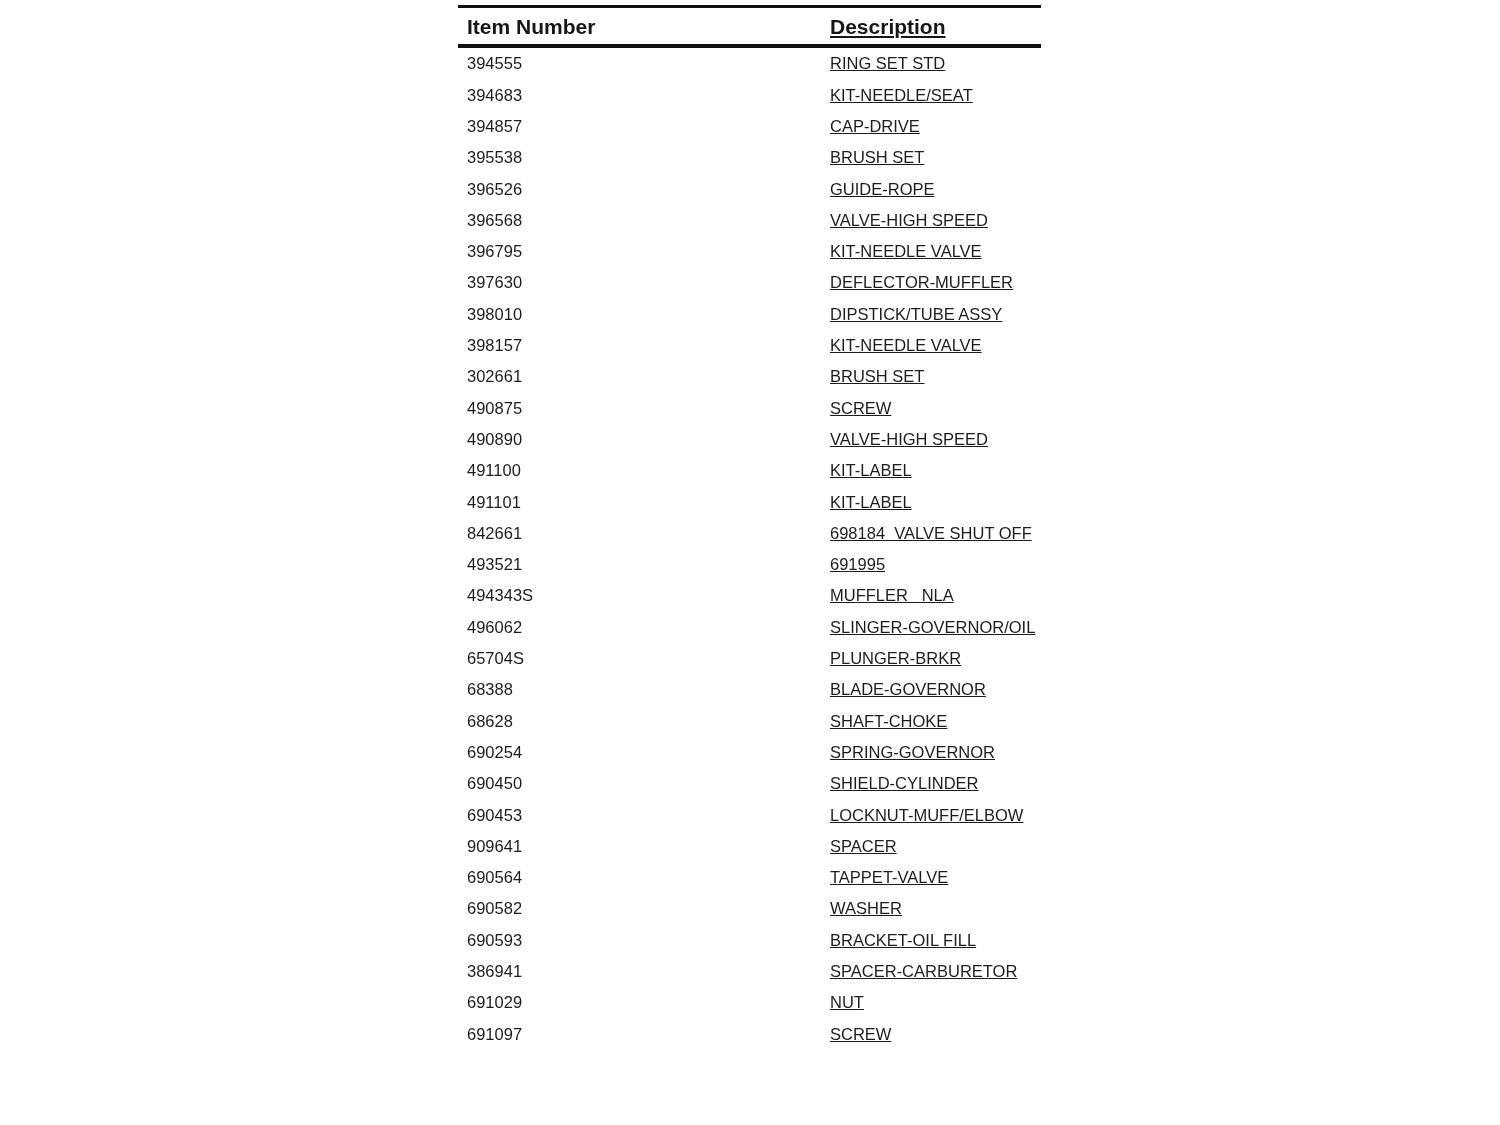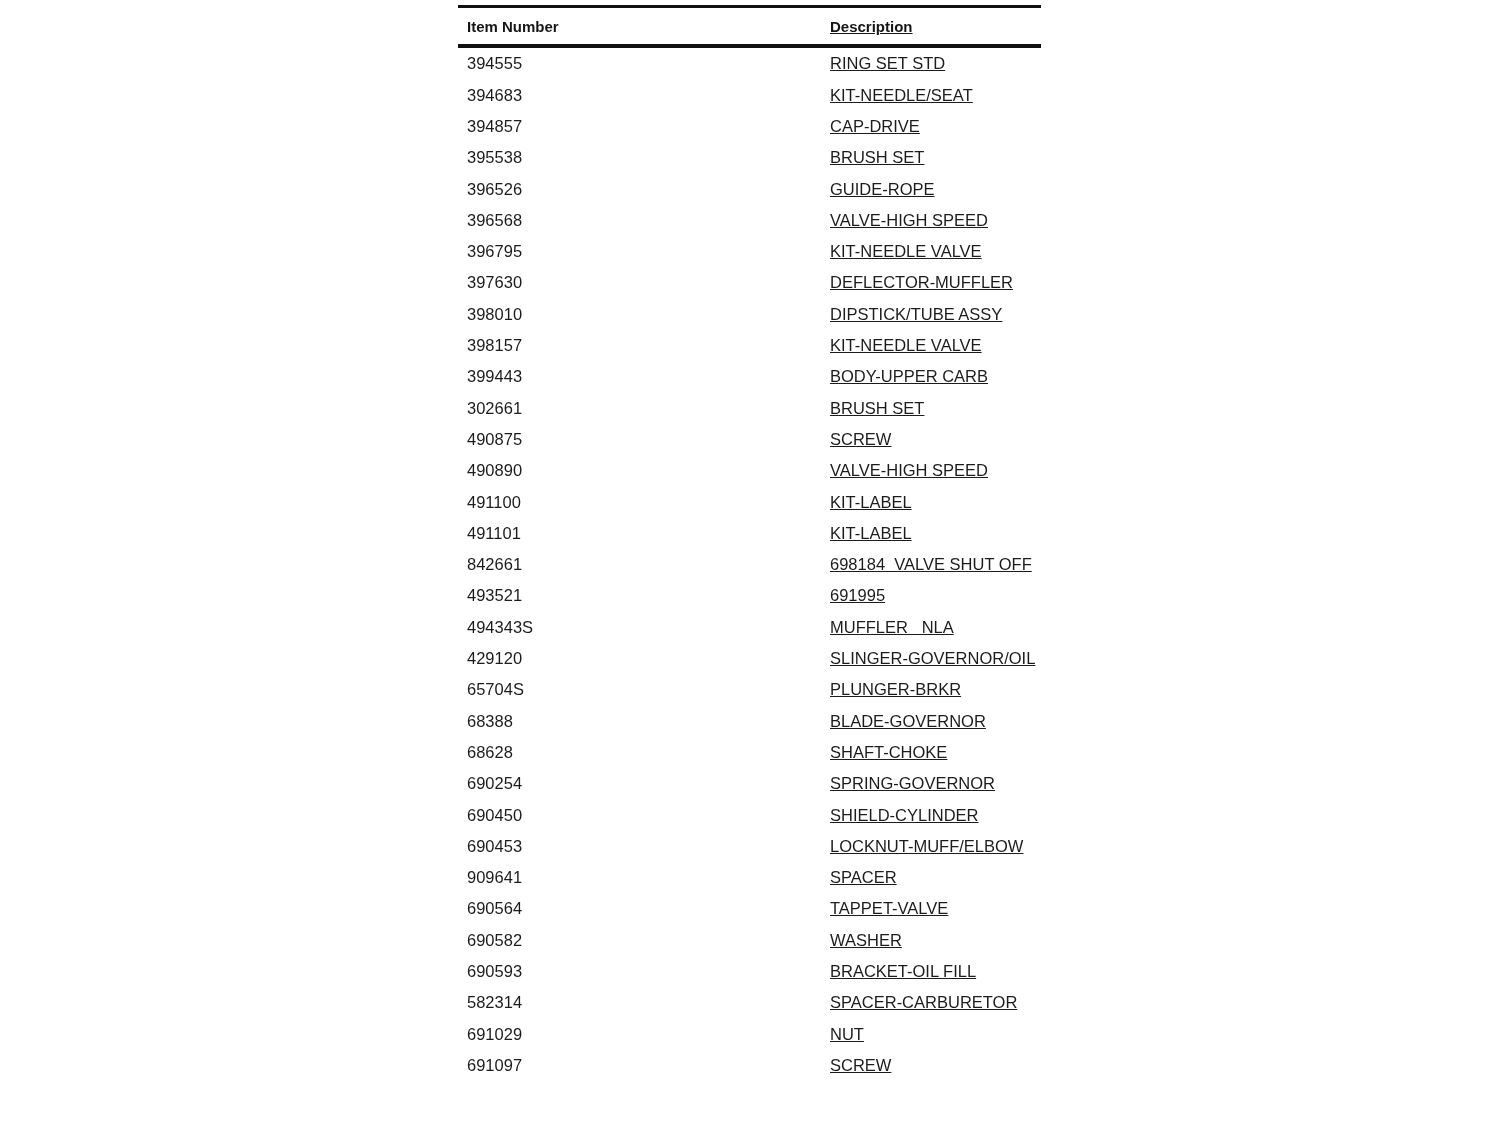--- a/index.html
+++ b/index.html
@@ -27,21 +27,21 @@
   }
   .rule-top { height: 3px; }
   .rule-header { height: 4px; }
   .header-row {
     display: flex;
     align-items: center;
     height: 36px;
   }
   .header-row .cell {
     font-weight: 700;
-    font-size: 15px;
+    font-size: 21px;
     color: #161616;
   }
   .row {
     display: flex;
     align-items: center;
     height: 31.3px;
   }
   .cell {
     font-size: 16.5px;
     line-height: 1;
@@ -113,24 +113,20 @@
   <div class="row">
     <div class="cell col-item">398010</div>
     <div class="cell col-desc">DIPSTICK/TUBE ASSY</div>
   </div>
 
   <div class="row">
     <div class="cell col-item">398157</div>
     <div class="cell col-desc">KIT-NEEDLE VALVE</div>
   </div>
 
-  <div class="row">
-    <div class="cell col-item">399443</div>
-    <div class="cell col-desc">BODY-UPPER CARB</div>
-  </div>
 
   <div class="row">
     <div class="cell col-item">302661</div>
     <div class="cell col-desc">BRUSH SET</div>
   </div>
 
   <div class="row">
     <div class="cell col-item">490875</div>
     <div class="cell col-desc">SCREW</div>
   </div>
@@ -159,21 +155,21 @@
     <div class="cell col-item">493521</div>
     <div class="cell col-desc">691995</div>
   </div>
 
   <div class="row">
     <div class="cell col-item">494343S</div>
     <div class="cell col-desc">MUFFLER   NLA</div>
   </div>
 
   <div class="row">
-    <div class="cell col-item">429120</div>
+    <div class="cell col-item">496062</div>
     <div class="cell col-desc">SLINGER-GOVERNOR/OIL</div>
   </div>
 
   <div class="row">
     <div class="cell col-item">65704S</div>
     <div class="cell col-desc">PLUNGER-BRKR</div>
   </div>
 
   <div class="row">
     <div class="cell col-item">68388</div>
@@ -215,21 +211,21 @@
     <div class="cell col-item">690582</div>
     <div class="cell col-desc">WASHER</div>
   </div>
 
   <div class="row">
     <div class="cell col-item">690593</div>
     <div class="cell col-desc">BRACKET-OIL FILL</div>
   </div>
 
   <div class="row">
-    <div class="cell col-item">582314</div>
+    <div class="cell col-item">386941</div>
     <div class="cell col-desc">SPACER-CARBURETOR</div>
   </div>
 
   <div class="row">
     <div class="cell col-item">691029</div>
     <div class="cell col-desc">NUT</div>
   </div>
 
   <div class="row">
     <div class="cell col-item">691097</div>

